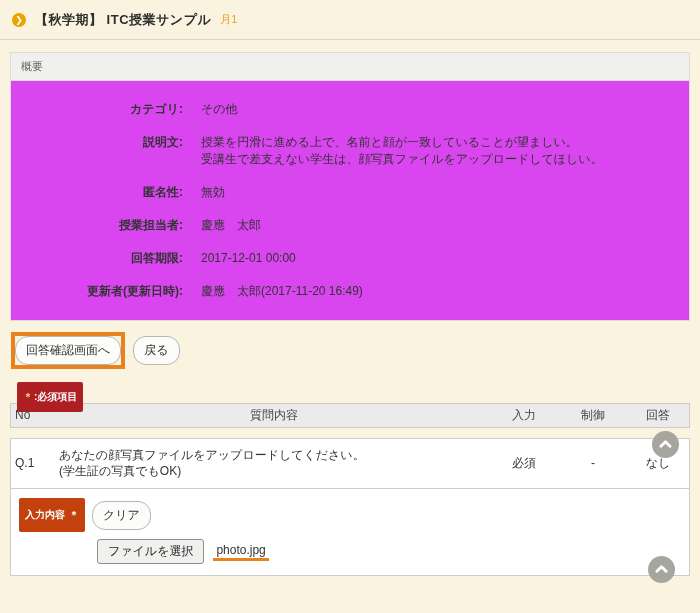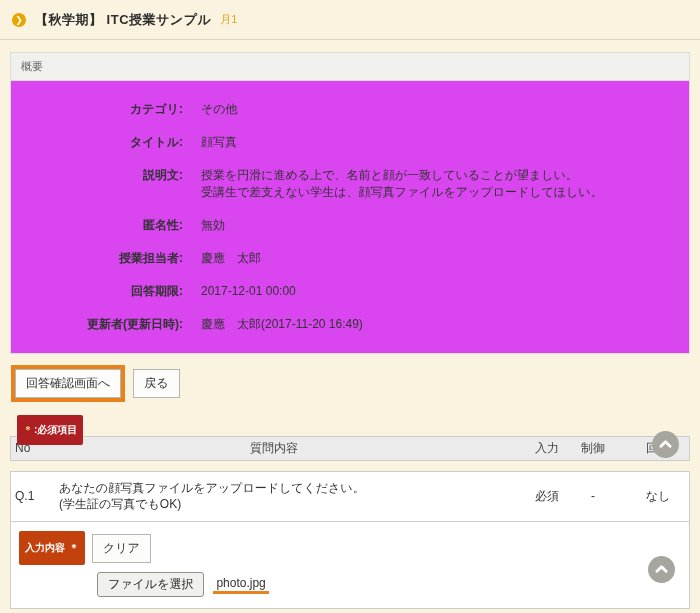--- a/index.html
+++ b/index.html
@@ -24,36 +24,36 @@
   .panel-head { background:#f0f0ec; color:#666; font-size:11px;
     padding:6px 10px; border-bottom:1px solid #dcdcd6; }
   .panel-body { padding:12px 0 12px; }
   .frow { display:flex; padding:8px 0; }
   .flabel { width:172px; text-align:right; font-weight:bold; flex:none; }
   .fvalue { margin-left:18px; line-height:1.4; }
 
   
   .btn-row { margin:13px 0 0 5px; display:flex; align-items:center; gap:12px; height:33px; }
   button.ui { font-family:"Liberation Sans","DejaVu Sans",sans-serif; font-size:12px;
-    background:#fcfcfb; border:1px solid #b7b7b1; border-radius:0;
+    background:#fcfcfb; border:1px solid #b7b7b1; border-radius:13px;
     padding:5px 10px; color:#333; cursor:pointer; }
   .annot { display:inline-block; line-height:0; outline:4px solid #e8821e; }
 
   
   .legend-row { margin:15px 0 5px 7px; height:15px; }
   .req-badge { background:#ae1f24; color:#fff; font-size:10px; font-weight:bold;
     padding:8px 6px; border-radius:2px; display:inline-block; }
   .req-badge .star { color:#f6d27a; margin-right:1px; }
 
   
   .qhead { display:flex; align-items:center; margin-top:6px; height:25px;
     background:#ebebeb; border:1px solid #ccc; color:#444; box-sizing:border-box; }
   .c-no  { width:48px; padding-left:4px; flex:none; box-sizing:border-box;}
   .c-q   { flex:1; text-align:center; }
-  .c-in  { width:70px; text-align:right; flex:none; }
+  .c-in  { width:70px; text-align:center; flex:none; }
   .c-ctl { width:68px; text-align:center; flex:none; }
   .c-ans { width:62px; text-align:center; flex:none; }
   .qpanel { margin-top:10px; background:#fff; border:1px solid #ccc; }
   .qrow { display:flex; align-items:center; padding:8px 0; }
   .qtext { flex:1; text-align:left; line-height:1.4; }
   .divider { border-top:1px solid #ccc; }
   .input-area { padding:9px 8px 11px; }
   .ia-line1 { display:flex; align-items:center; gap:7px; }
   .navy-badge { background:#c2410c; color:#fff; font-size:10px; font-weight:bold;
     padding:10px 6px; border-radius:2px; }
@@ -84,24 +84,20 @@
   </div>
 
   <main>
 
     <section class="panel">
       <div class="panel-head">概要</div>
       <div class="panel-body">
         <div class="frow">
           <div class="flabel">カテゴリ:</div>
           <div class="fvalue">その他</div>
-        </div>
-        <div class="frow">
-          <div class="flabel">タイトル:</div>
-          <div class="fvalue">顔写真</div>
         </div>
         <div class="frow">
           <div class="flabel">説明文:</div>
           <div class="fvalue">
             <div>授業を円滑に進める上で、名前と顔が一致していることが望ましい。</div>
             <div>受講生で差支えない学生は、顔写真ファイルをアップロードしてほしい。</div>
           </div>
         </div>
         <div class="frow">
           <div class="flabel">匿名性:</div>

